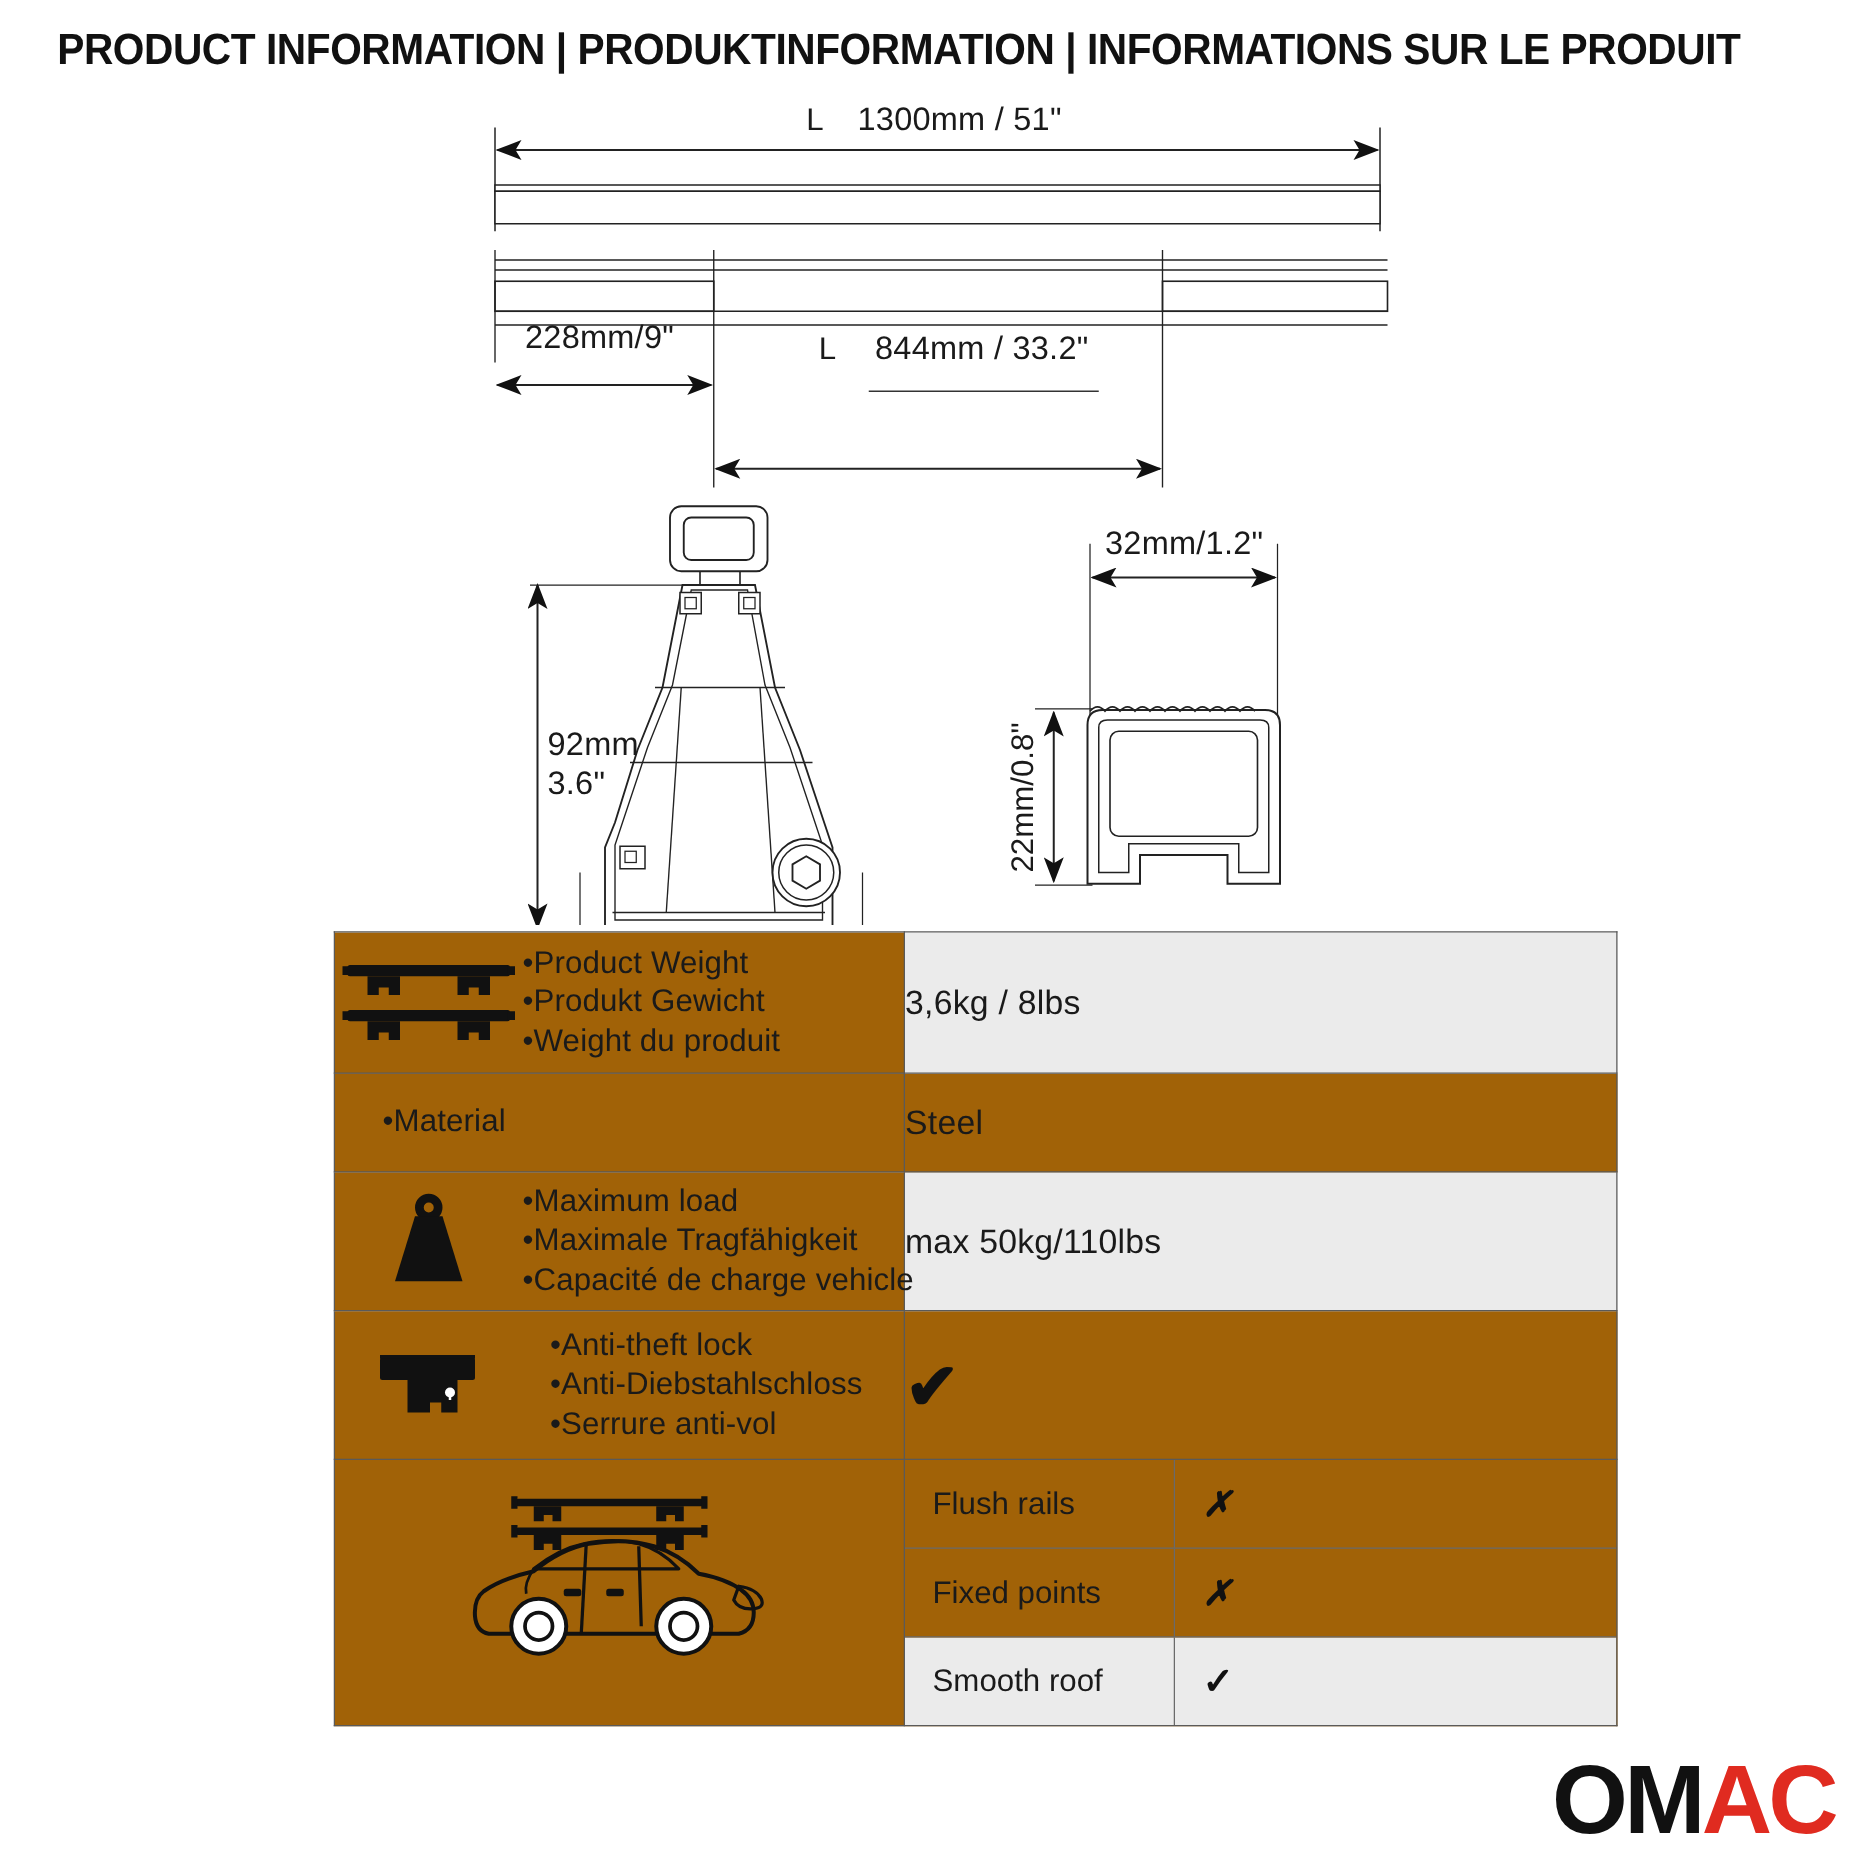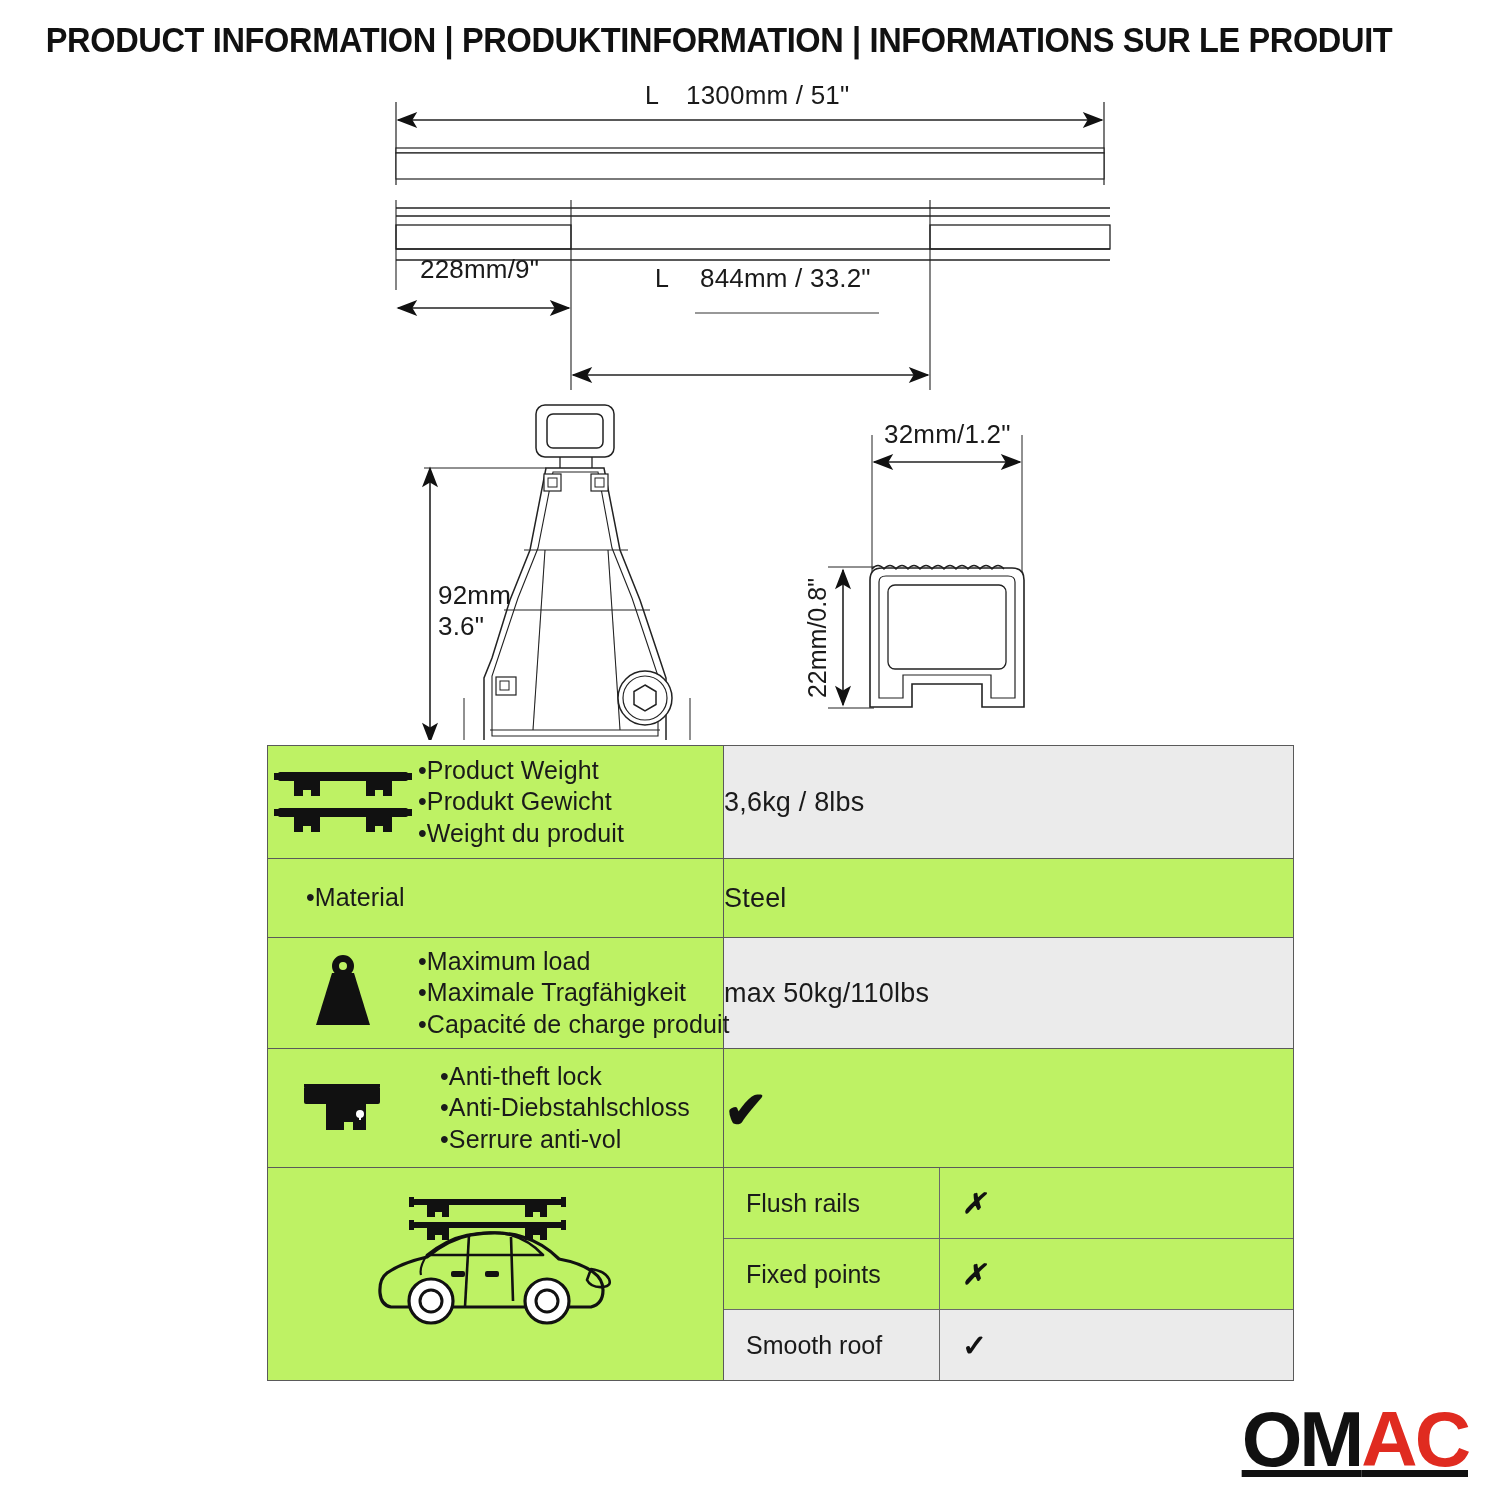--- a/index.html
+++ b/index.html
@@ -61,21 +61,21 @@
     width:455px;
     padding:10px 6px 10px 10px;
   }
   .cell-value{
     padding:0 0 0 26px;
     font-size:27px;
     color:#1a1a1a;
     letter-spacing:0.2px;
   }
   .shaded{background:#ebebeb;}
-  .plain{background:#bef264;}
+  .plain{background:#a16207;}
 
   .row-flex{display:flex;align-items:center;}
   .icon-box{width:150px;flex:0 0 150px;display:flex;align-items:center;justify-content:center;}
   .label-list{flex:1;font-size:25px;line-height:1.26;color:#1a1a1a;letter-spacing:0.1px;}
   .label-list div{white-space:nowrap;}
 
   .check-glyph{font-size:52px;line-height:1;font-weight:bold;color:#111;display:inline-block;transform:translateY(2px);}
   .tick-sm{font-size:30px;font-weight:bold;color:#111;}
   .cross-sm{font-size:28px;font-weight:bold;color:#111;font-style:italic;font-family:"Liberation Sans",sans-serif;}
 
@@ -94,21 +94,20 @@
   .sub-table tr:last-child td{border-bottom:none;}
 
   
   .logo{
     position:absolute;right:32px;bottom:22px;
     font-family:"Liberation Sans", sans-serif;
     font-weight:bold;
     font-size:78px;
     letter-spacing:-3px;
     line-height:1;
-    text-decoration:underline;
   }
   .logo .dark{color:#111;}
   .logo .red{color:#e02b20;}
 </style>
 </head>
 <body>
 
 <div class="page">
 
   <div class="title-bar">
@@ -297,21 +296,21 @@
                 <g fill="#111">
                   <path d="M30,13 a11,11 0 1 1 22,0 a11,11 0 1 1 -22,0 Z
                            M37,13 a4,4 0 1 0 8,0 a4,4 0 1 0 -8,0 Z" fill-rule="evenodd"></path>
                   <path d="M30,20 h22 l16,52 h-54 Z"></path>
                 </g>
               </svg>
             </div>
             <div class="label-list">
               <div>•Maximum load</div>
               <div>•Maximale Tragfähigkeit</div>
-              <div>•Capacité de charge produit</div>
+              <div>•Capacité de charge vehicle</div>
             </div>
           </div>
         </td>
         <td class="cell-value shaded">max 50kg/110lbs</td>
       </tr>
 
       <tr>
         <td class="cell-icon-label plain" style="height:118px">
           <div class="row-flex">
             <div class="icon-box">

